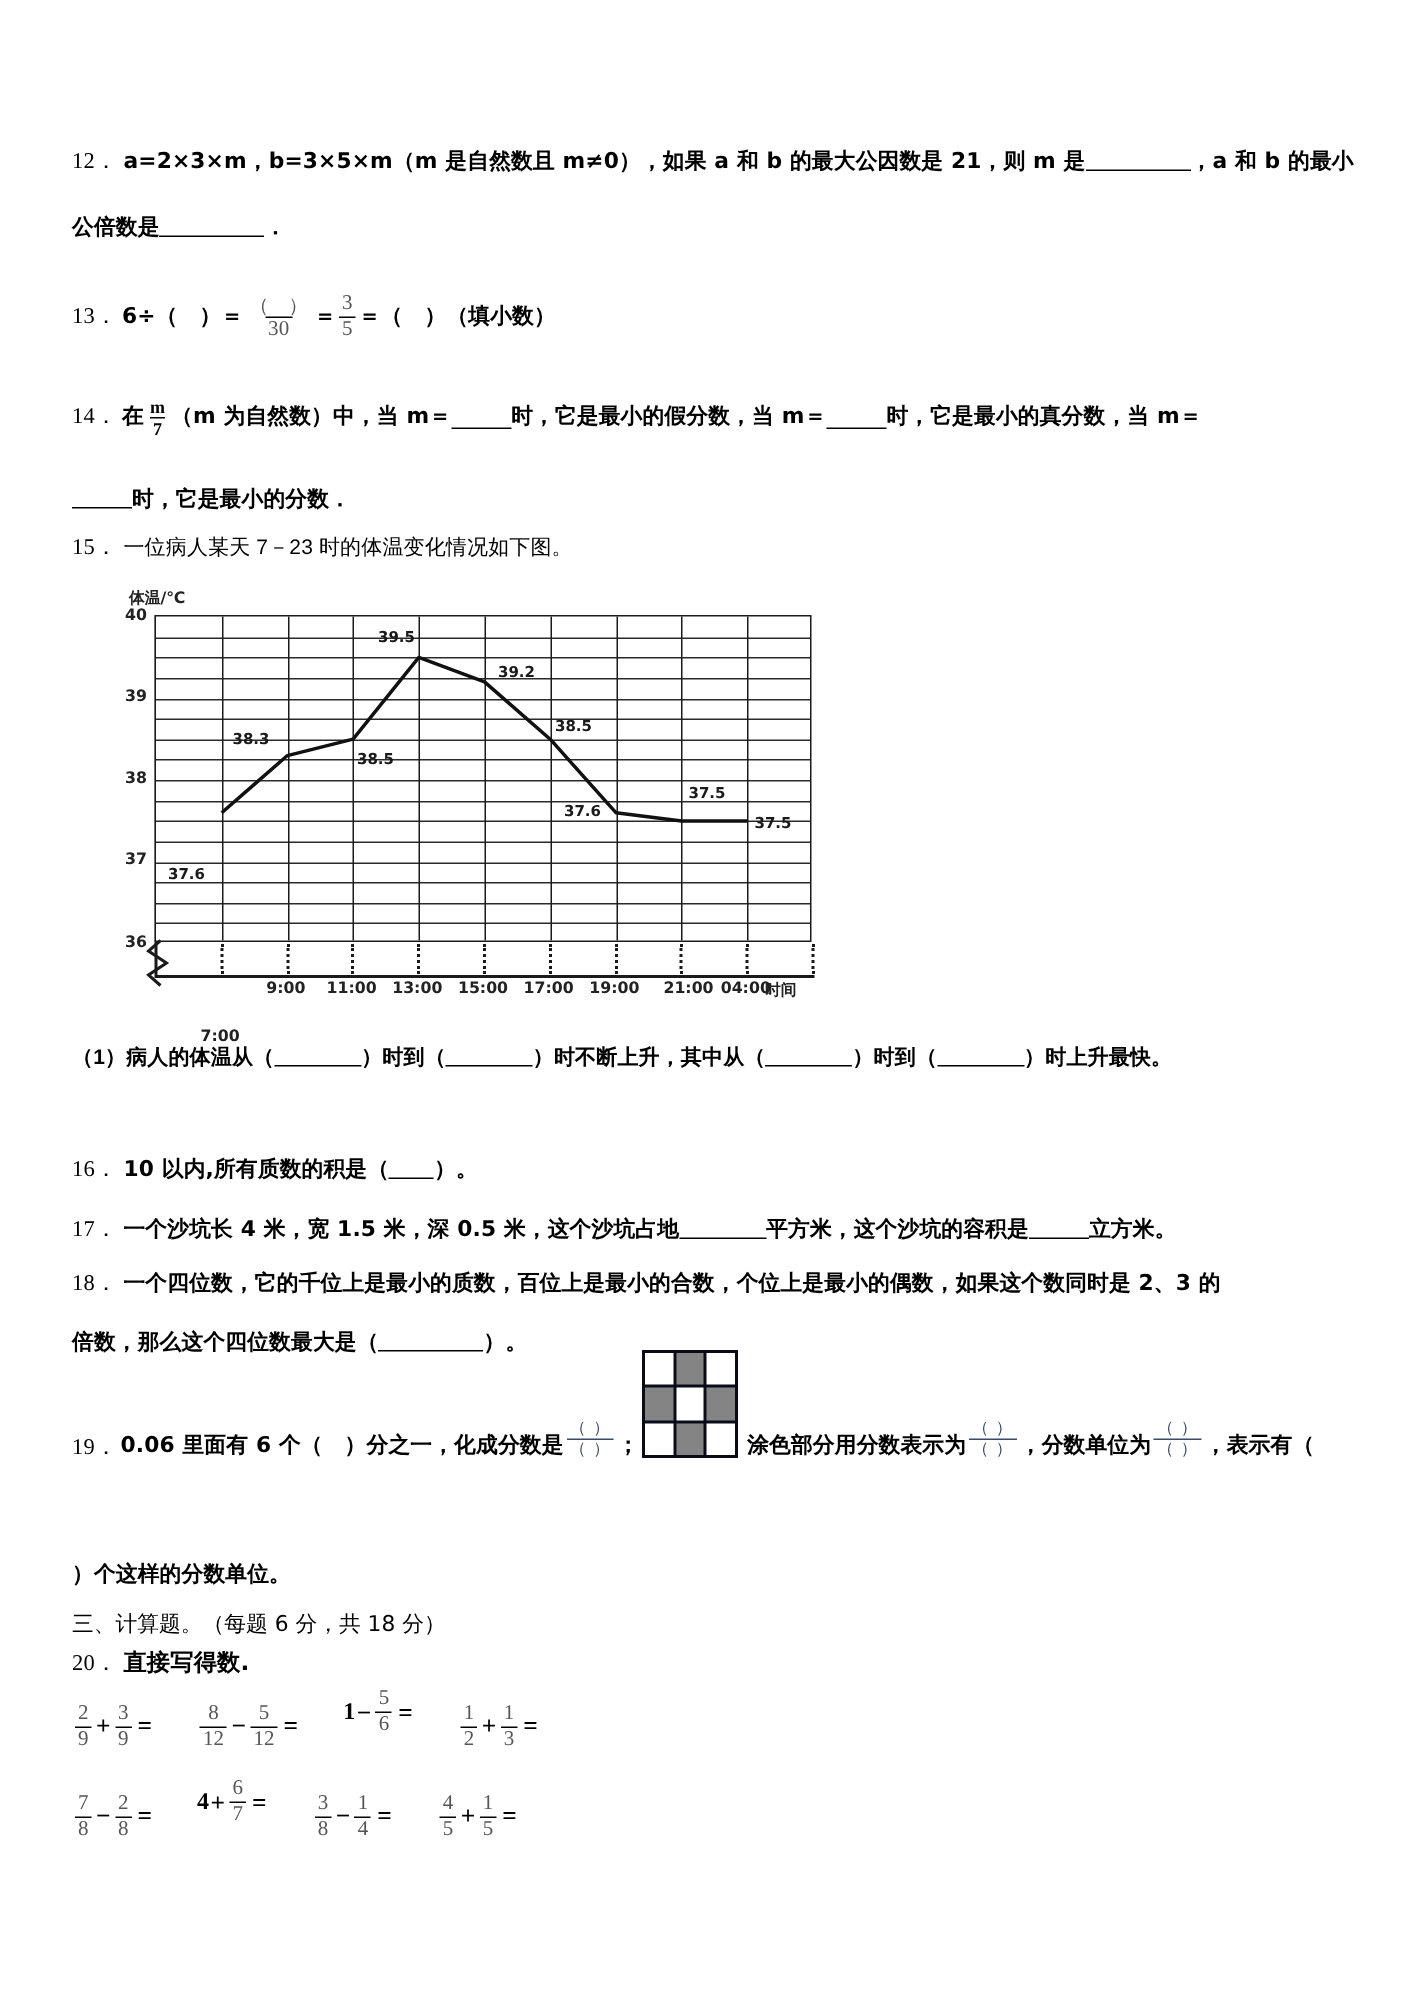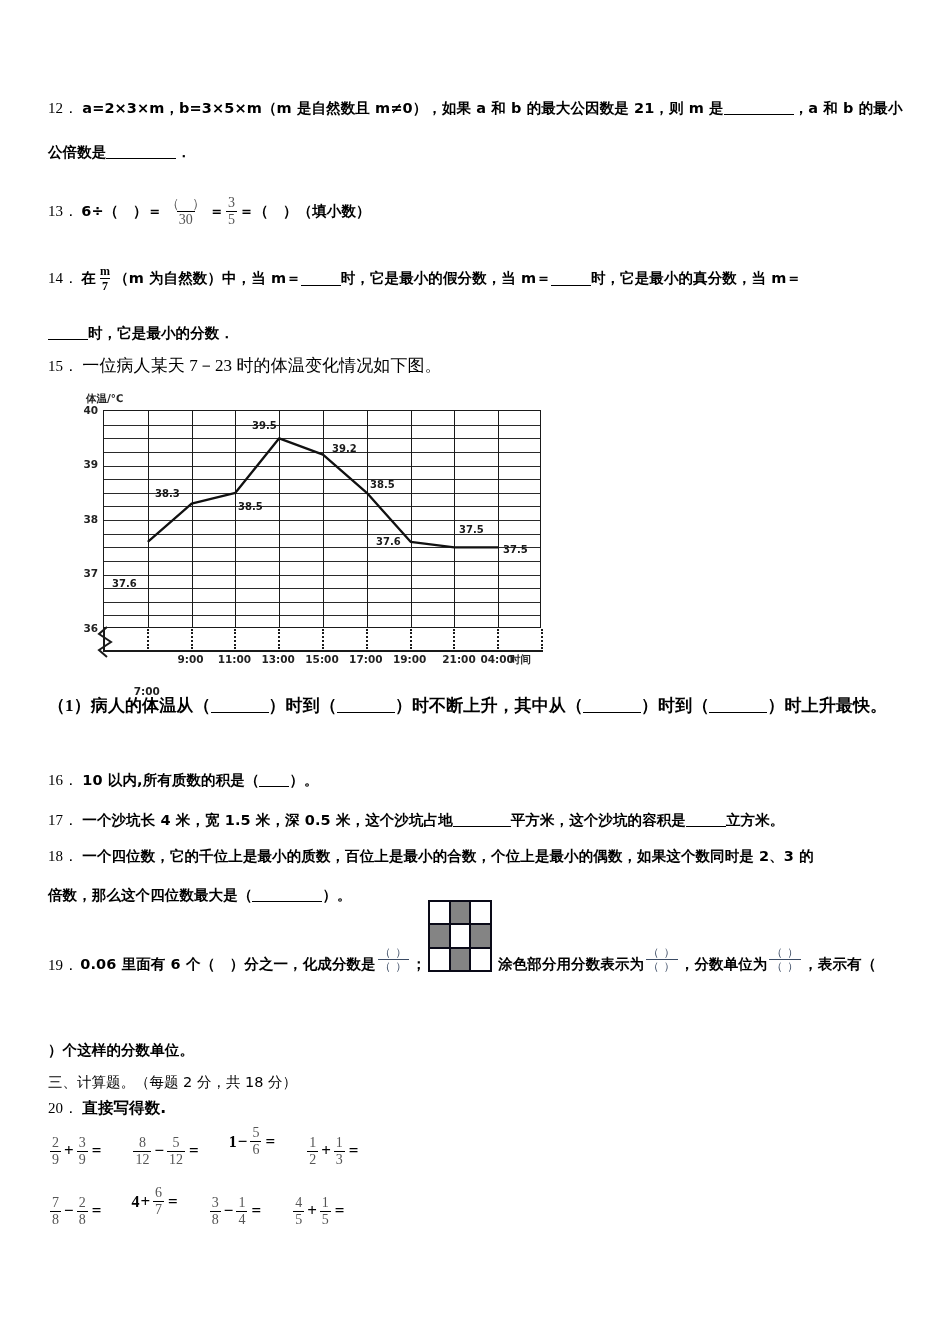--- a/index.html
+++ b/index.html
@@ -15,21 +15,21 @@
   .page { position:absolute; left:0; top:0; width:950px; height:1344px; }
 
   .qline {
     position:absolute;
     font-size:15.5px;
     line-height:1.35;
     white-space:nowrap;
     letter-spacing:0.1px;
   }
   .qnum { font-family:"Liberation Serif", serif; font-size:15px; }
-  .cn { font-family:Liberation Serif, serif; font-size:17px; font-weight:600; }
+  .cn { font-family:Liberation Sans, sans-serif; font-size:14px; font-weight:600; }
   .cnb { font-family:"DejaVu Sans", sans-serif; font-size:14.5px; font-weight:700; }
   .blank-s { display:inline-block; border-bottom:1.3px solid #000; width:40px; height:14px; vertical-align:-2px;}
   .blank-m { display:inline-block; border-bottom:1.3px solid #000; width:58px; height:14px; vertical-align:-2px;}
   .blank-l { display:inline-block; border-bottom:1.3px solid #000; width:70px; height:14px; vertical-align:-2px;}
   .blank-xs { display:inline-block; border-bottom:1.3px solid #000; width:30px; height:14px; vertical-align:-2px;}
 
   
   .frac { display:inline-flex; flex-direction:column; align-items:center;
           vertical-align:middle; margin:0 2px; line-height:1; }
   .frac .num { font-size:14px; padding:0 2px 1px; }
@@ -260,21 +260,21 @@
     <span class="frac paren" style="margin-bottom:3px;">
       <span class="num">（ ）</span>
       <span class="den">（ ）</span>
     </span>
     <span class="cnb">，表示有（</span>
   </div>
   <div class="qline" style="left:48px; top:1040px;">
     <span class="cnb">）个这样的分数单位。</span>
   </div>
 
-  <div class="sec-head" style="left:48px; top:1073px;">三、计算题。（每题 2 分，共 18 分）</div>
+  <div class="sec-head" style="left:48px; top:1073px;">三、计算题。（每题 6 分，共 18 分）</div>
 
   <div class="qline" style="left:48px; top:1098px;">
     <span class="qnum">20．</span>
     <span class="cnb" style="font-size:15.5px;">直接写得数.</span>
   </div>
 
   <div class="mathrow" style="left:48px; top:1126px;">
     <span class="item">
       <span class="frac gray">
         <span class="num">2</span>

